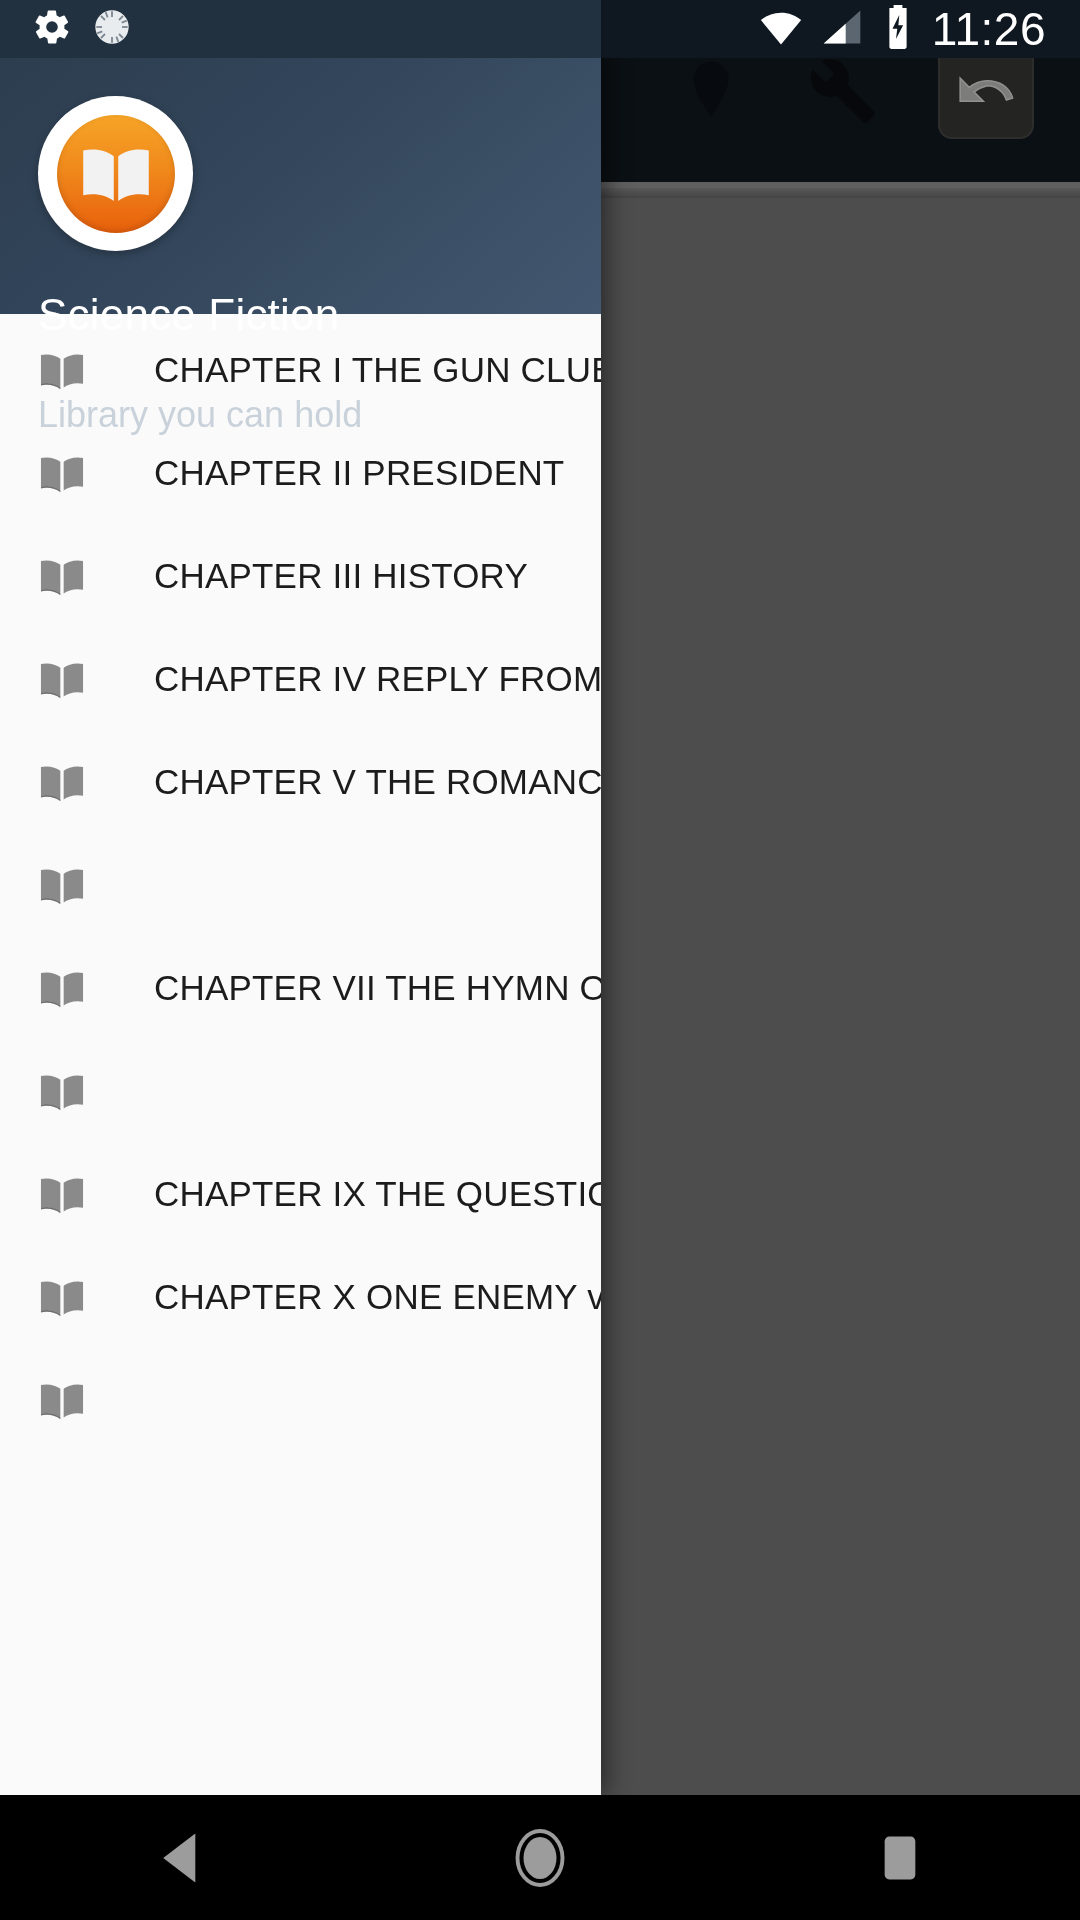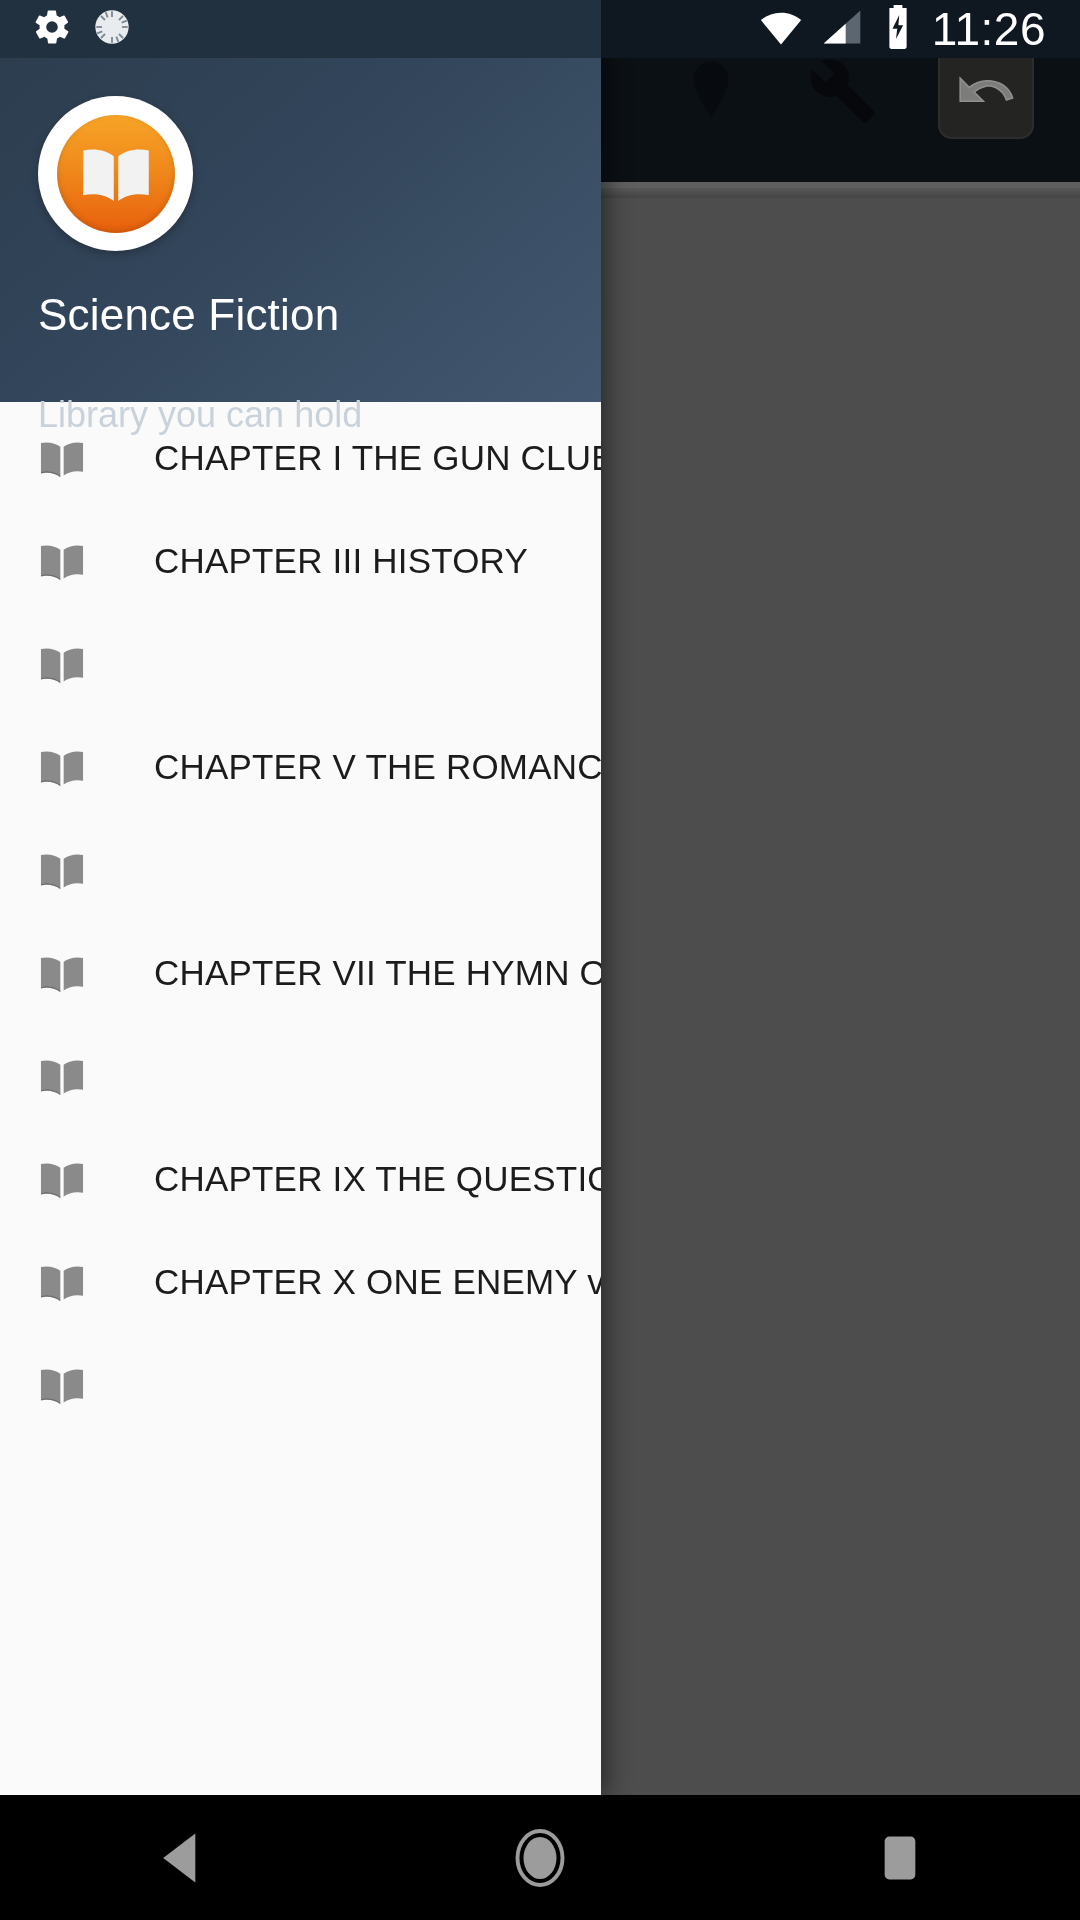--- a/index.html
+++ b/index.html
@@ -69,21 +69,21 @@
   #clock { font-size:46px; font-weight:400; letter-spacing:0.5px; color:#fff; }
 
   
   #drawer {
     position:absolute; left:0; top:0; width:601px; bottom:125px;
     background:#fafafa; z-index:30;
     box-shadow:6px 0 22px rgba(0,0,0,0.45);
     overflow:hidden;
   }
   #drawer-header {
-    height:402px; width:601px;
+    height:314px; width:601px;
     background:linear-gradient(140deg,#2c3c4d 0%,#32455a 45%,#435870 100%);
     position:relative;
     padding:12px 38px;
   }
   #avatar {
     position:absolute; left:38px; top:96px;
     width:155px; height:155px; border-radius:50%;
     background:#ffffff;
     display:flex; align-items:center; justify-content:center;
     box-shadow:0 3px 8px rgba(0,0,0,0.25);
@@ -190,30 +190,41 @@
           <span class="chapter-label">CHAPTER I THE GUN CLUB</span>
         </div>
         <div class="chapter-row">
           <span class="chapter-icon">
             <svg width="50" height="46" viewBox="0 0 24 22">
               <path d="M11.2 5.6C9.5 4.3 7.2 3.5 4.5 3.5c-.9 0-1.8.1-2.6.3v13.8c.8-.2 1.7-.3 2.6-.3 2.7 0 5 .8 6.7 2.1V5.6z" fill="#8a8a8a"></path>
               <path d="M12.8 5.6c1.7-1.3 4-2.1 6.7-2.1.9 0 1.8.1 2.6.3v13.8c-.8-.2-1.7-.3-2.6-.3-2.7 0-5 .8-6.7 2.1V5.6z" fill="#8a8a8a"></path>
               <path d="M11.2 19.3c-1.7-1.3-4-2.1-6.7-2.1-.9 0-1.8.1-2.6.3v.9c.8-.2 1.7-.3 2.6-.3 2.7 0 5 .8 6.7 2.1v-.9z" fill="#6f6f6f"></path>
             </svg>
           </span>
+          <span class="chapter-label">CHAPTER II PRESIDENT</span>
+        </div>
+        <div class="chapter-row">
+          <span class="chapter-icon">
+            <svg width="50" height="46" viewBox="0 0 24 22">
+              <path d="M11.2 5.6C9.5 4.3 7.2 3.5 4.5 3.5c-.9 0-1.8.1-2.6.3v13.8c.8-.2 1.7-.3 2.6-.3 2.7 0 5 .8 6.7 2.1V5.6z" fill="#8a8a8a"></path>
+              <path d="M12.8 5.6c1.7-1.3 4-2.1 6.7-2.1.9 0 1.8.1 2.6.3v13.8c-.8-.2-1.7-.3-2.6-.3-2.7 0-5 .8-6.7 2.1V5.6z" fill="#8a8a8a"></path>
+              <path d="M11.2 19.3c-1.7-1.3-4-2.1-6.7-2.1-.9 0-1.8.1-2.6.3v.9c.8-.2 1.7-.3 2.6-.3 2.7 0 5 .8 6.7 2.1v-.9z" fill="#6f6f6f"></path>
+            </svg>
+          </span>
           <span class="chapter-label">CHAPTER III HISTORY</span>
         </div>
         <div class="chapter-row">
           <span class="chapter-icon">
             <svg width="50" height="46" viewBox="0 0 24 22">
               <path d="M11.2 5.6C9.5 4.3 7.2 3.5 4.5 3.5c-.9 0-1.8.1-2.6.3v13.8c.8-.2 1.7-.3 2.6-.3 2.7 0 5 .8 6.7 2.1V5.6z" fill="#8a8a8a"></path>
               <path d="M12.8 5.6c1.7-1.3 4-2.1 6.7-2.1.9 0 1.8.1 2.6.3v13.8c-.8-.2-1.7-.3-2.6-.3-2.7 0-5 .8-6.7 2.1V5.6z" fill="#8a8a8a"></path>
               <path d="M11.2 19.3c-1.7-1.3-4-2.1-6.7-2.1-.9 0-1.8.1-2.6.3v.9c.8-.2 1.7-.3 2.6-.3 2.7 0 5 .8 6.7 2.1v-.9z" fill="#6f6f6f"></path>
             </svg>
           </span>
+          <span class="chapter-label">CHAPTER IV REPLY FROM</span>
         </div>
         <div class="chapter-row">
           <span class="chapter-icon">
             <svg width="50" height="46" viewBox="0 0 24 22">
               <path d="M11.2 5.6C9.5 4.3 7.2 3.5 4.5 3.5c-.9 0-1.8.1-2.6.3v13.8c.8-.2 1.7-.3 2.6-.3 2.7 0 5 .8 6.7 2.1V5.6z" fill="#8a8a8a"></path>
               <path d="M12.8 5.6c1.7-1.3 4-2.1 6.7-2.1.9 0 1.8.1 2.6.3v13.8c-.8-.2-1.7-.3-2.6-.3-2.7 0-5 .8-6.7 2.1V5.6z" fill="#8a8a8a"></path>
               <path d="M11.2 19.3c-1.7-1.3-4-2.1-6.7-2.1-.9 0-1.8.1-2.6.3v.9c.8-.2 1.7-.3 2.6-.3 2.7 0 5 .8 6.7 2.1v-.9z" fill="#6f6f6f"></path>
             </svg>
           </span>
           <span class="chapter-label">CHAPTER V THE ROMANCE</span>

